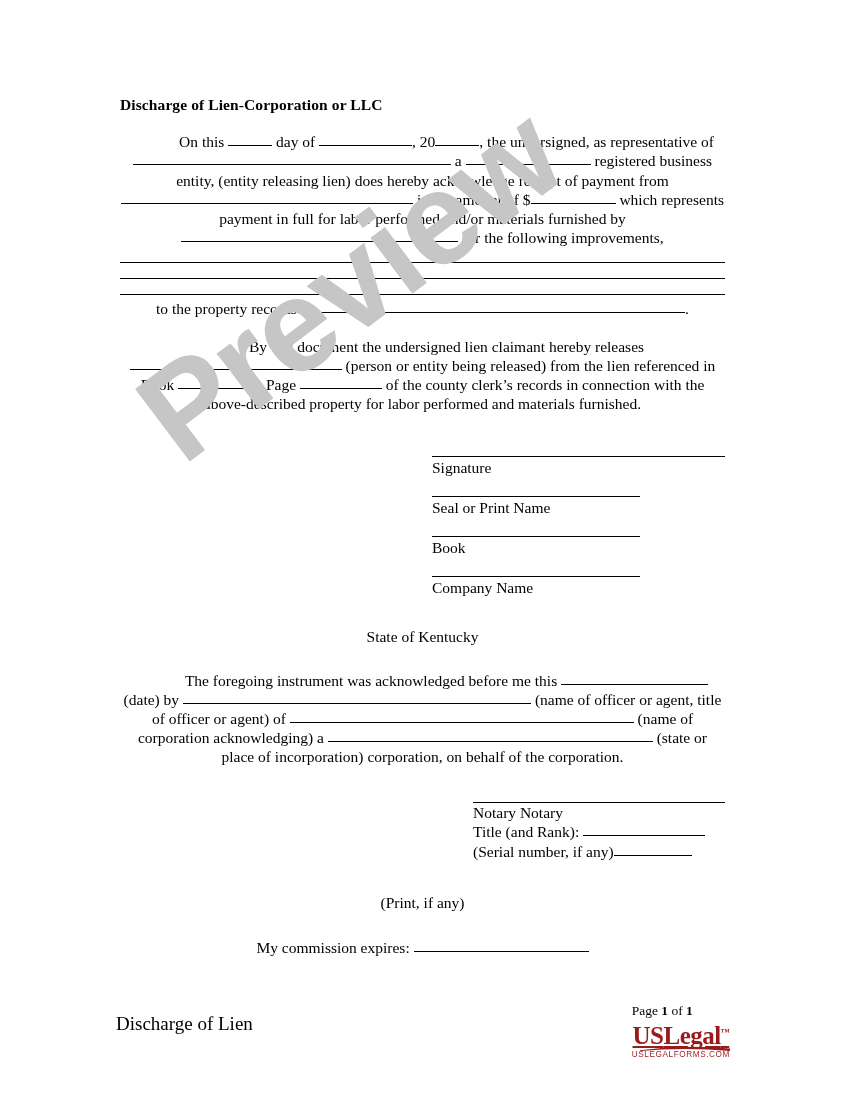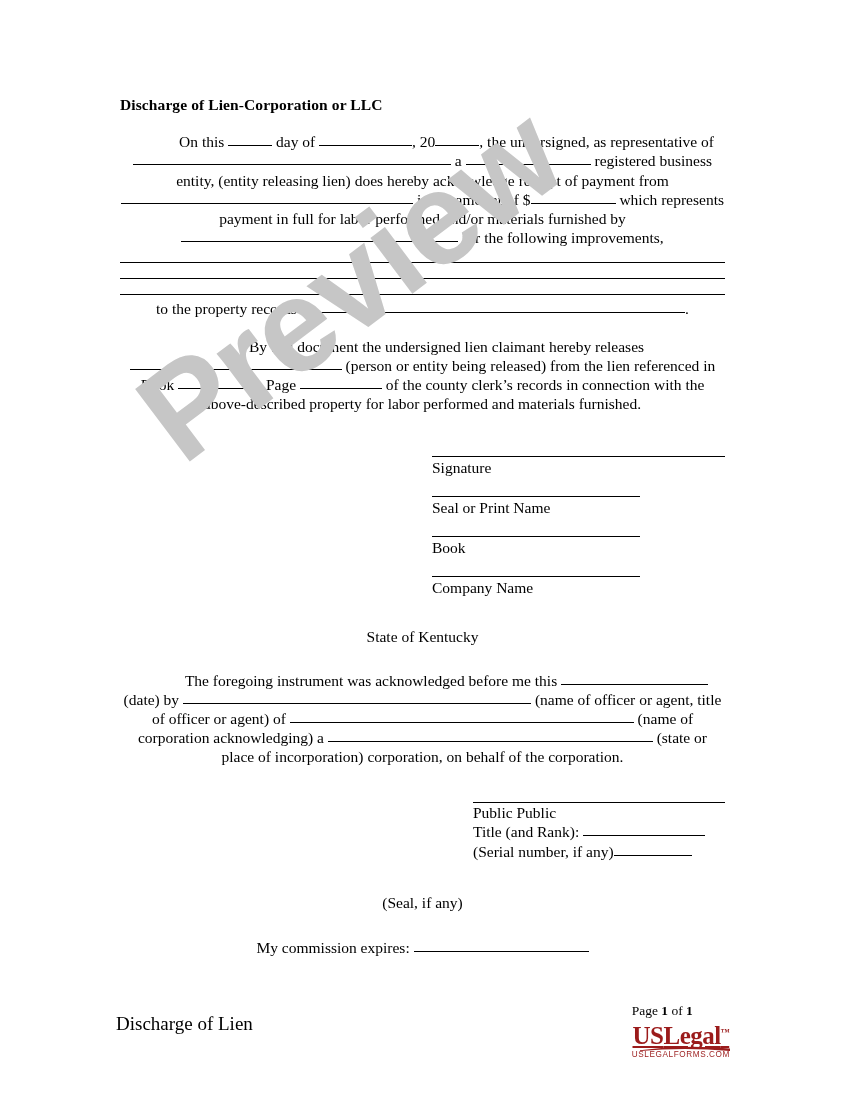--- a/index.html
+++ b/index.html
@@ -234,32 +234,32 @@
     <div style="height:24px"></div>
 
     <div class="para">
       <span class="indent"></span><span>The foregoing instrument was acknowledged before me this </span><span class="gap-line" style="width:147px"></span><span>(date) by </span><span class="gap-line" style="width:348px"></span><span> (name of officer or agent, title of officer or agent) of </span><span class="gap-line" style="width:344px"></span><span> (name of corporation acknowledging) a </span><span class="gap-line" style="width:325px"></span><span> (state or place of incorporation) corporation, on behalf of the corporation.</span>
     </div>
 
     <div style="height:34px"></div>
 
     <div class="notary-block">
       <div class="sig-rule"></div>
-      <div class="notary-line">Public Public</div>
+      <div class="notary-line">Notary Notary</div>
       <div class="notary-line">
         <span>Title (and Rank): </span><span class="gap-line" style="width:122px"></span>
       </div>
       <div class="notary-line">
         <span>(Serial number, if any)</span><span class="gap-line" style="width:78px"></span>
       </div>
     </div>
 
     <div style="height:32px"></div>
 
-    <div class="para">(Seal, if any)</div>
+    <div class="para">(Print, if any)</div>
 
     <div style="height:26px"></div>
 
     <div class="para">
       <span>My commission expires:  </span><span class="gap-line" style="width:175px"></span>
     </div>
 
   </div>
 
   <div class="footer-left">Discharge of Lien</div>

